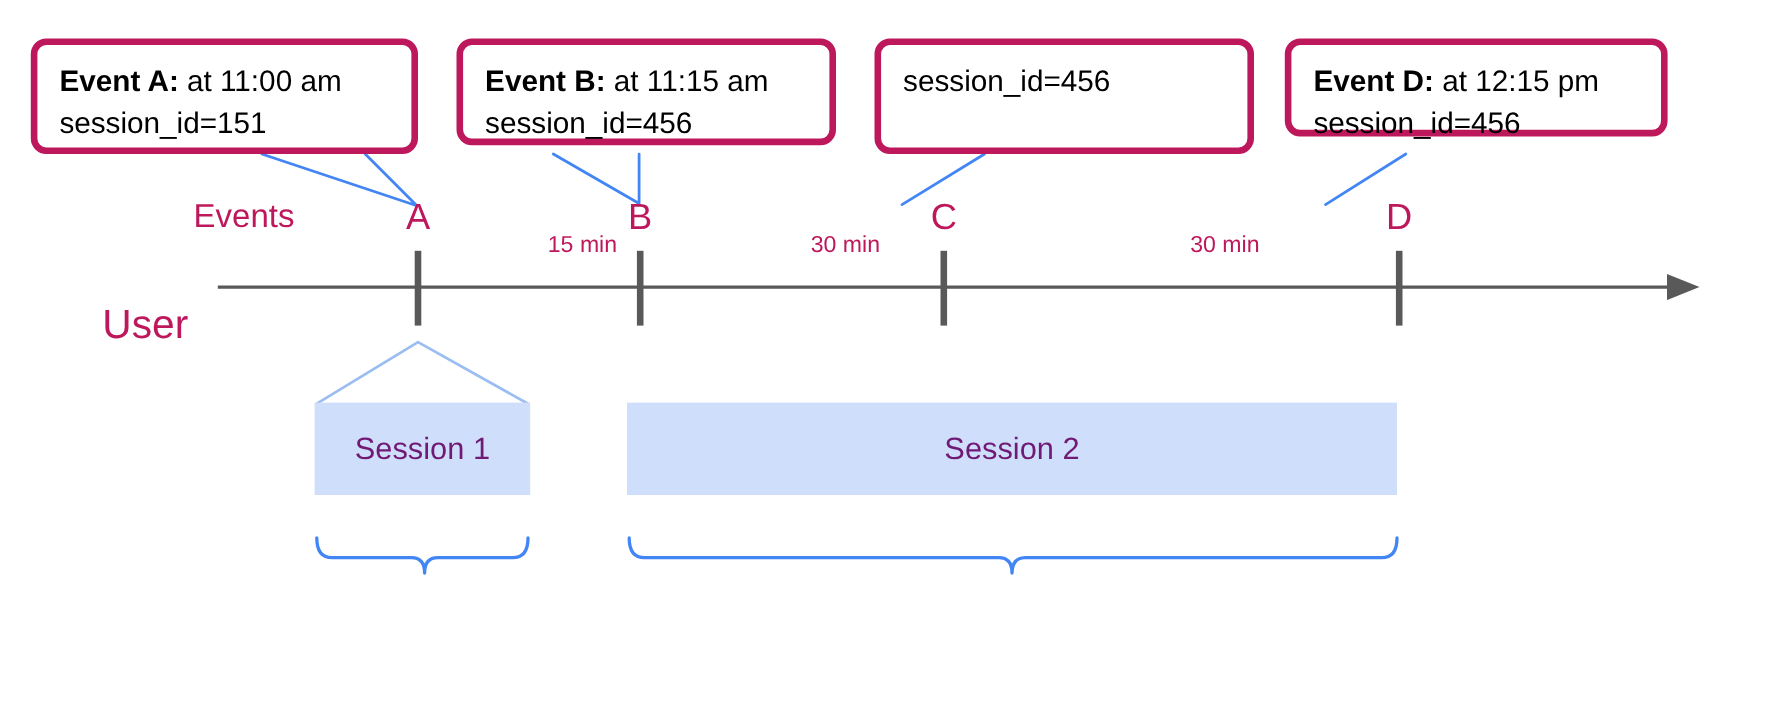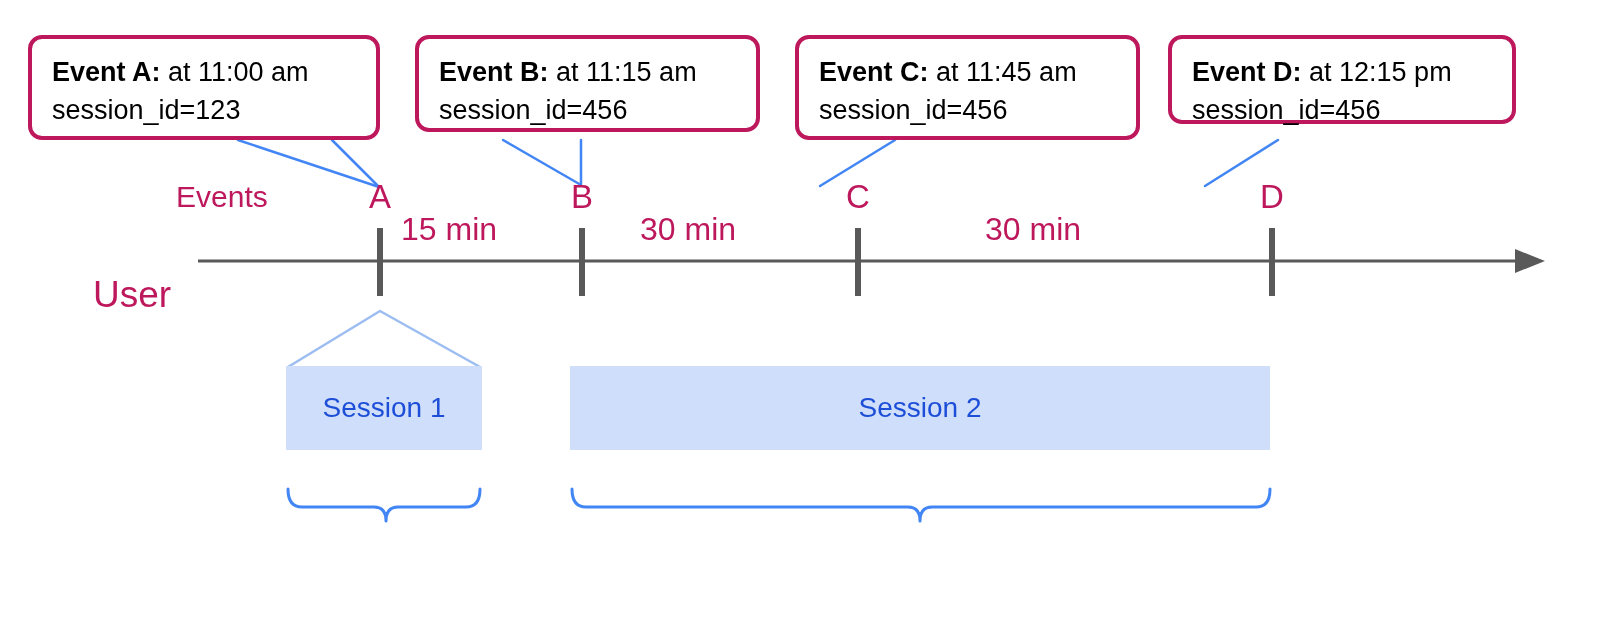--- a/index.html
+++ b/index.html
@@ -22,21 +22,21 @@
     position: absolute;
     left: 0;
     top: 0;
     width: 1614px;
     height: 642px;
     overflow: visible;
   }
   .callout-box {
     position: absolute;
     box-sizing: border-box;
-    border: 4px solid #be185d;
+    border: 6px solid #be185d;
     border-radius: 14px;
     background: #ffffff;
     padding: 14px 18px 14px 20px;
     font-size: 27px;
     line-height: 1.42;
     color: #000000;
     white-space: nowrap;
     z-index: 3;
   }
   .callout-box .lead {
@@ -53,58 +53,57 @@
   }
   .lbl-user {
     font-size: 37px;
     margin-top: 36px;
   }
   .marker-letter {
     font-size: 33px;
     text-align: center;
   }
   .gap-label {
-    font-size: 32px;
-    text-align: left;
+    font-size: 21px;
+    text-align: right;
   }
   .session-box {
     position: absolute;
     background: #cfdefa;
     display: flex;
     align-items: center;
     justify-content: center;
     font-size: 28px;
-    color: #1d4ed8;
+    color: #701a75;
     z-index: 2;
   }
   .length-label {
     position: absolute;
     font-size: 28px;
     white-space: nowrap;
     text-align: center;
     z-index: 4;
   }
 </style>
 </head>
 <body>
 
 <div id="stage">
 
   <div class="callout-box" style="left:28px; top:35px; width:352px; height:105px;">
     <div><span class="lead">Event A:</span><span> at 11:00 am</span></div>
-    <div>session_id=123</div>
+    <div>session_id=151</div>
   </div>
 
   <div class="callout-box" style="left:415px; top:35px; width:345px; height:97px;">
     <div><span class="lead">Event B:</span><span> at 11:15 am</span></div>
     <div>session_id=456</div>
   </div>
 
   <div class="callout-box" style="left:795px; top:35px; width:345px; height:105px;">
-    <div><span class="lead">Event C:</span><span> at 11:45 am</span></div>
     <div>session_id=456</div>
   </div>
 
   <div class="callout-box" style="left:1168px; top:35px; width:348px; height:89px;">
     <div><span class="lead">Event D:</span><span> at 12:15 pm</span></div>
     <div>session_id=456</div>
   </div>
 
   <svg class="layer" viewBox="0 0 1614 642">
 

